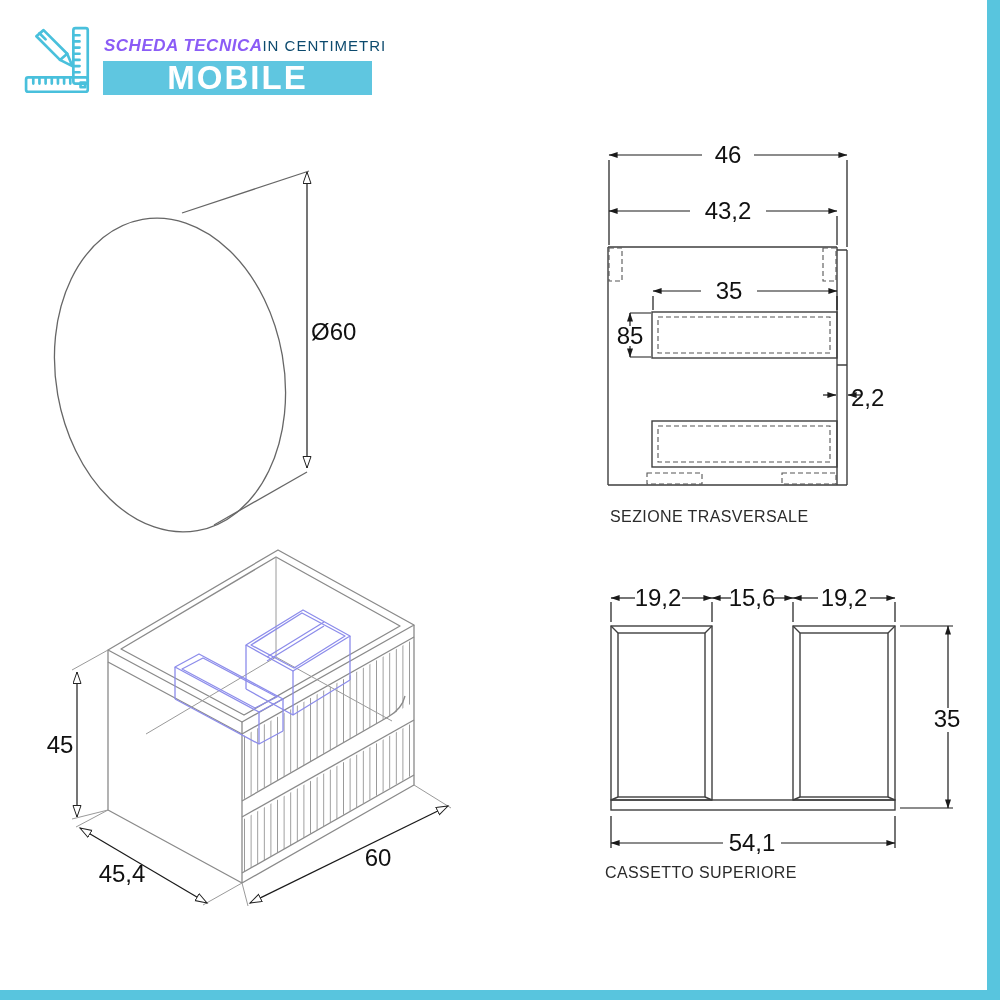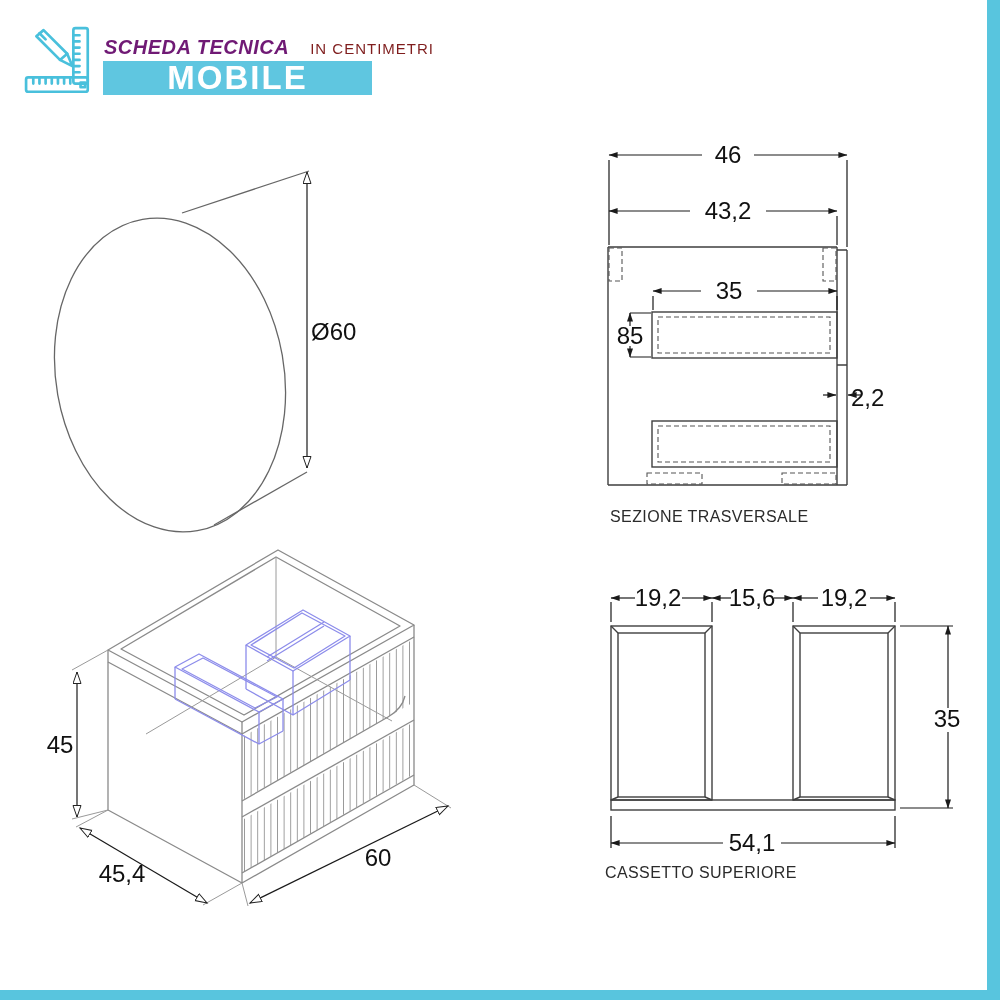--- a/index.html
+++ b/index.html
@@ -6,22 +6,22 @@
   body{width:1000px;height:1000px;background:#ffffff;font-family:"Liberation Sans",sans-serif;position:relative;overflow:hidden;}
   .sheet{position:absolute;inset:0;width:1000px;height:1000px;background:#fff;}
 
   
   .edge-right{position:absolute;left:987px;top:0;width:13px;height:1000px;background:#58c5de;}
   .edge-bottom{position:absolute;left:0;top:990px;width:1000px;height:10px;background:#58c5de;}
 
   
   .logo{position:absolute;left:24px;top:26px;}
   .title-row{position:absolute;left:104px;top:36px;white-space:nowrap;}
-  .title-main{font-size:20px;font-weight:bold;font-style:italic;color:#701a75;letter-spacing:.5px;}
-  .title-sub{font-size:15px;color:#7f1d1d;letter-spacing:1px;margin-left:21px;}
+  .title-main{font-size:17px;font-weight:bold;font-style:italic;color:#8b5cf6;letter-spacing:.5px;}
+  .title-sub{font-size:15px;color:#0c4a6e;letter-spacing:1px;margin-left:0;}
   .banner{position:absolute;left:103px;top:61px;width:269px;height:34px;background:#5fc6e0;
           color:#ffffff;font-size:33px;font-weight:bold;letter-spacing:2px;text-align:center;line-height:34px;}
 
   
   .svg-abs{position:absolute;}
   #mirror-svg{left:40px;top:150px;}
   #section-svg{left:590px;top:140px;}
   #iso-svg{left:30px;top:540px;}
   #drawer-svg{left:595px;top:580px;}
 

